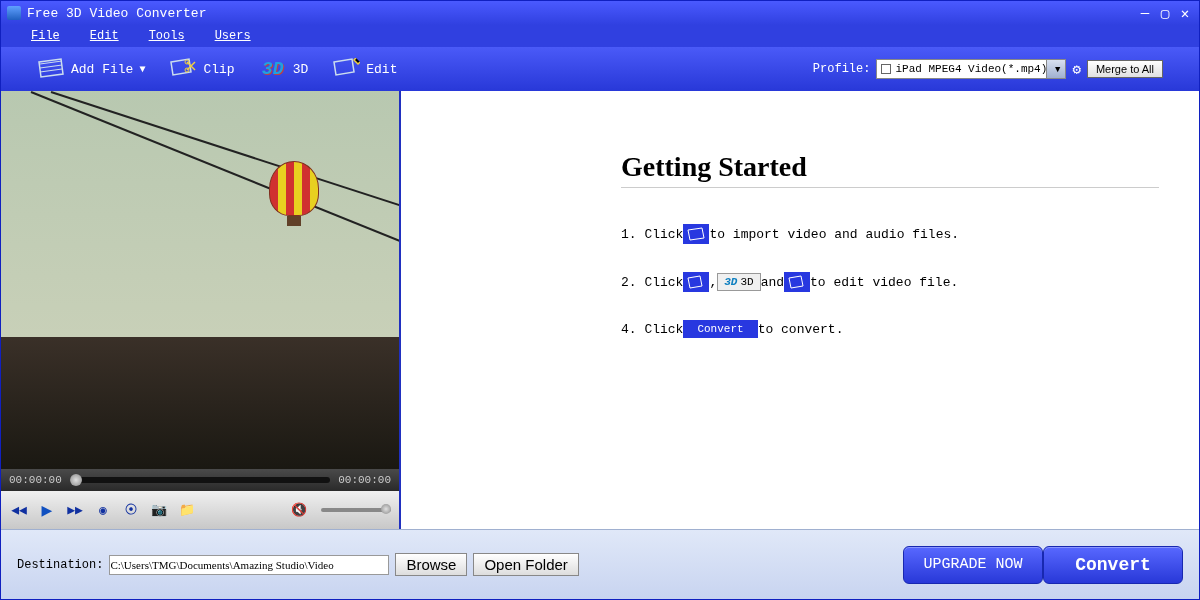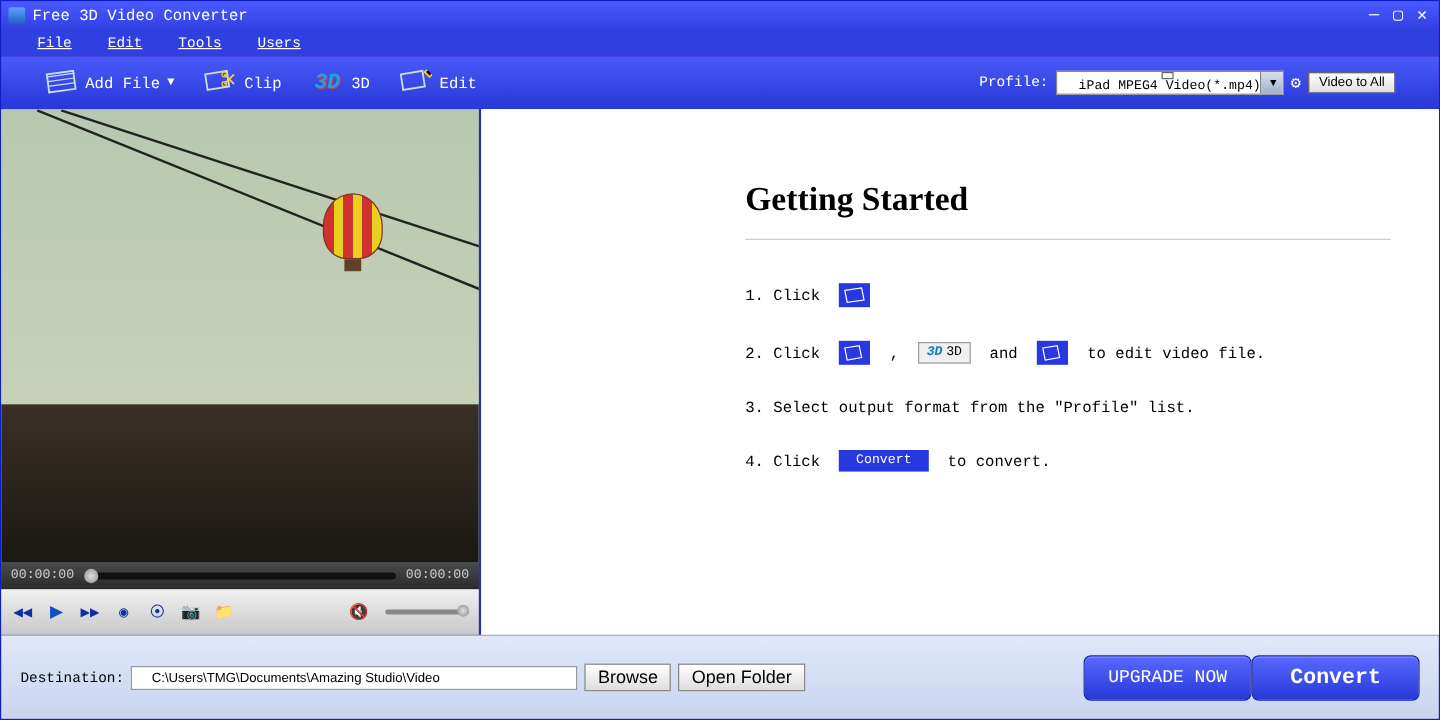--- a/index.html
+++ b/index.html
@@ -1,31 +1,31 @@
 <!DOCTYPE html>
 <html><head>
 <meta charset="utf-8">
 <style>
 * { box-sizing: border-box; margin: 0; padding: 0; }
 body { font-family: "Courier New", monospace; font-size: 12px; background: #fff; overflow: hidden; width: 1200px; height: 600px; }
-.window { width: 1200px; height: 600px; background: #4c1d95; border: 1px solid #1020c0; display: flex; flex-direction: column; }
+.window { width: 1200px; height: 600px; background: #5eead4; border: 1px solid #1020c0; display: flex; flex-direction: column; }
 .titlebar { height: 24px; background: linear-gradient(#4a5aff, #3040e0); color: #fff; display: flex; align-items: center; padding: 0 6px; font-size: 13px; justify-content: space-between; }
 .titlebar-left { display: flex; align-items: center; gap: 6px; }
 .win-controls { display: flex; gap: 4px; }
 .win-btn { width: 16px; height: 16px; display: flex; align-items: center; justify-content: center; color: #fff; cursor: pointer; font-size: 14px; }
 .menubar { height: 22px; background: #3040e0; color: #fff; display: flex; align-items: center; padding: 0 30px; gap: 30px; font-size: 12px; }
 .menubar span { text-decoration: underline; cursor: pointer; }
 .toolbar { height: 44px; background: linear-gradient(#4a5af8, #2838d8); display: flex; align-items: center; padding: 0 36px; justify-content: space-between; }
 .toolbar-left { display: flex; align-items: center; gap: 24px; }
 .tool-item { display: flex; align-items: center; gap: 6px; color: #fff; cursor: pointer; font-size: 13px; }
 .tool-icon { width: 28px; height: 24px; display: flex; align-items: center; justify-content: center; }
 .film-icon svg { width: 28px; height: 22px; }
 .dropdown-arrow { font-size: 10px; color: #fff; }
 .toolbar-right { display: flex; align-items: center; gap: 6px; color: #fff; }
-.profile-select { width: 190px; height: 20px; background: #fff; color: #000; border: 1px solid #888; display: flex; align-items: center; padding: 0 4px; font-size: 11px; position: relative; flex-direction: column; }
+.profile-select { width: 190px; height: 20px; background: #fff; color: #000; border: 1px solid #888; display: flex; align-items: center; padding: 0 4px; font-size: 11px; position: relative; }
 .profile-select::after { content: ""; position: absolute; right: 0; top: 0; width: 18px; height: 18px; background: linear-gradient(#d8e0f0,#a0b0d0); border-left: 1px solid #888; }
 .profile-arrow { position: absolute; right: 5px; top: 5px; font-size: 9px; z-index: 1; }
 .gear { color: #fff; font-size: 14px; cursor: pointer; }
 .apply-btn { background: linear-gradient(#fff,#e0e0e0); border: 1px solid #666; padding: 2px 8px; font-size: 11px; cursor: pointer; }
 .main { flex: 1; background: #fff; display: flex; }
 .preview-panel { width: 400px; background: #2838d0; display: flex; flex-direction: column; border-right: 2px solid #2030c0; }
 .preview-label { background: #2030c0; color: #fff; padding: 2px 6px; font-size: 11px; }
 .preview-video { flex: 1; background: #9fb89f; position: relative; overflow: hidden; }
 .sky { position: absolute; top: 0; left: 0; right: 0; height: 65%; background: linear-gradient(#b8c8b0, #c8d0b8); }
 .ground { position: absolute; bottom: 0; left: 0; right: 0; height: 35%; background: linear-gradient(#3a3028, #1a1812); }
@@ -36,31 +36,31 @@
 .balloon-basket { width: 14px; height: 10px; background: #604028; margin: 0 auto; }
 .seekbar { height: 22px; background: linear-gradient(#4a4a4a,#2a2a2a); display: flex; align-items: center; padding: 0 8px; gap: 8px; color: #ccc; font-size: 11px; }
 .seek-track { flex: 1; height: 6px; background: #111; border-radius: 3px; position: relative; }
 .seek-thumb { position: absolute; left: 0; top: -3px; width: 12px; height: 12px; background: radial-gradient(#e0e0e0,#888); border-radius: 50%; }
 .controls { height: 38px; background: linear-gradient(#f0f0f0,#c8c8c8); display: flex; align-items: center; padding: 0 8px; gap: 8px; }
 .ctrl-btn { width: 20px; height: 20px; display: flex; align-items: center; justify-content: center; cursor: pointer; color: #1030a0; font-size: 13px; }
 .vol-track { width: 70px; height: 4px; background: #888; border-radius: 2px; position: relative; margin-left: 4px; }
 .vol-thumb { position: absolute; right: 0; top: -4px; width: 10px; height: 10px; background: radial-gradient(#e0e0e0,#888); border-radius: 50%; }
 .folder-icon { color: #5ab0d8; }
 .content { flex: 1; padding: 60px 40px 20px 220px; background: #fff; }
-.content h1 { font-family: "Times New Roman", serif; font-size: 28px; font-weight: bold; border-bottom: 1px solid #ccc; padding-bottom: 16px; margin-bottom: 36px; }
-.step { margin-bottom: 28px; font-size: 13px; display: flex; align-items: center; flex-wrap: wrap; gap: 16px; text-align: right; }
+.content h1 { font-family: "Times New Roman", serif; font-size: 28px; font-weight: bold; border-bottom: 1px solid #ccc; padding-bottom: 4px; margin-bottom: 36px; }
+.step { margin-bottom: 28px; font-size: 13px; display: flex; align-items: center; flex-wrap: wrap; gap: 0; text-align: right; }
 .mini-icon { display: inline-flex; width: 26px; height: 20px; background: #2838e0; align-items: center; justify-content: center; vertical-align: middle; }
 .mini-icon svg { width: 18px; height: 14px; }
 .mini-3d { display: inline-flex; padding: 2px 6px; background: #f0f0f0; border: 1px solid #999; align-items: center; gap: 3px; font-size: 11px; vertical-align: middle; }
 .mini-3d .td { color: #1080c0; font-weight: bold; font-style: italic; }
 .mini-convert { display: inline-flex; background: #2838e0; color: #fff; padding: 3px 14px; font-size: 11px; vertical-align: middle; }
 .bottom { height: 70px; background: linear-gradient(#e0e8f8, #c8d4f0); border-top: 1px solid #a0b0d0; display: flex; align-items: center; padding: 0 16px; justify-content: space-between; }
 .bottom-left { display: flex; flex-direction: column; gap: 20px; }
 .dest-row { display: flex; align-items: center; gap: 6px; }
-.dest-input { width: 372px; height: 20px; background: #fff; border: 1px solid #999; padding: 0 16px; font-size: 11px; }
+.dest-input { width: 280px; height: 20px; background: #fff; border: 1px solid #999; padding: 0 0; font-size: 11px; font-family: Liberation Serif, serif; }
 .small-btn { background: linear-gradient(#fff,#ddd); border: 1px solid #888; padding: 2px 10px; font-size: 15px; cursor: pointer; }
 .merge-row { display: flex; align-items: center; gap: 4px; font-size: 11px; }
 .merge-row input { width: 12px; height: 12px; }
 .bottom-right { display: flex; gap: 0; }
 .big-btn { width: 140px; height: 38px; background: linear-gradient(#5868ff, #2838d8); border: 1px solid #1828b0; border-radius: 6px; color: #fff; display: flex; align-items: center; justify-content: center; font-size: 15px; cursor: pointer; box-shadow: inset 0 1px 0 rgba(255,255,255,0.3); }
 .big-btn.convert { font-size: 18px; font-family: "Courier New", monospace; font-weight: bold; }
 .app-icon { width: 14px; height: 14px; background: linear-gradient(#60a0ff,#2060c0); border-radius: 2px; }
 </style>
 </head>
 <body>
@@ -124,21 +124,21 @@
       </div>
     </div>
     <div class="toolbar-right">
       <span>Profile:</span>
       <div class="profile-select">
         <span style="width:10px;height:10px;border:1px solid #666;margin-right:4px;"></span>
         <span>iPad MPEG4 Video(*.mp4)</span>
         <span class="profile-arrow">▼</span>
       </div>
       <span class="gear">⚙</span>
-      <button class="apply-btn">Video to All</button>
+      <button class="apply-btn">Merge to All</button>
     </div>
   </div>
 
   <div class="main">
     <div class="preview-panel">
       <div class="preview-video">
         <div class="sky"></div>
         <div class="ground"></div>
         <div class="wire"></div>
         <div class="wire2"></div>
@@ -172,43 +172,41 @@
 
     <div class="content">
       <h1>Getting Started</h1>
       <div class="step">
         <span>1. Click</span>
         <span class="mini-icon">
             <svg viewBox="0 0 18 14">
               <path d="M1 3 L15 1 L17 11 L3 13 Z" fill="none" stroke="#fff" stroke-width="1"></path>
             </svg>
           </span>
+        <span>to import video and audio files.</span>
       </div>
       <div class="step">
         <span>2. Click</span>
         <span class="mini-icon">
             <svg viewBox="0 0 18 14">
               <path d="M1 3 L13 1 L15 11 L3 13 Z" fill="none" stroke="#fff" stroke-width="1"></path>
             </svg>
           </span>
         <span>,</span>
         <span class="mini-3d">
             <span class="td">3D</span>
             <span>3D</span>
           </span>
         <span>and</span>
         <span class="mini-icon">
             <svg viewBox="0 0 18 14">
               <path d="M1 3 L13 1 L15 11 L3 13 Z" fill="none" stroke="#fff" stroke-width="1"></path>
             </svg>
           </span>
         <span>to edit video file.</span>
-      </div>
-      <div class="step">
-        <span>3. Select output format from the "Profile" list.</span>
       </div>
       <div class="step">
         <span>4. Click</span>
         <span class="mini-convert">Convert</span>
         <span>to convert.</span>
       </div>
     </div>
   </div>
 
   <div class="bottom">

